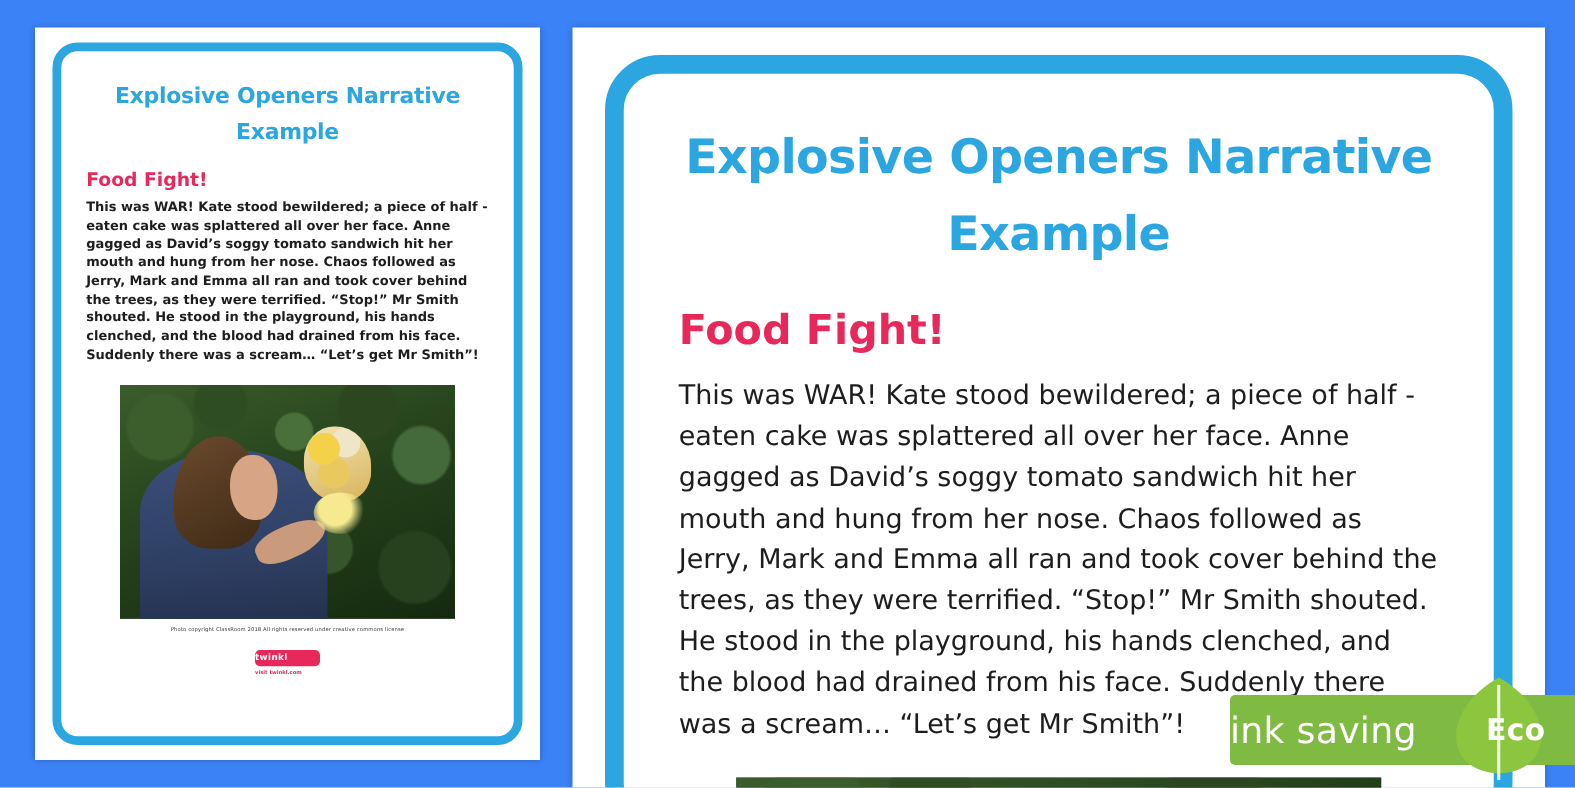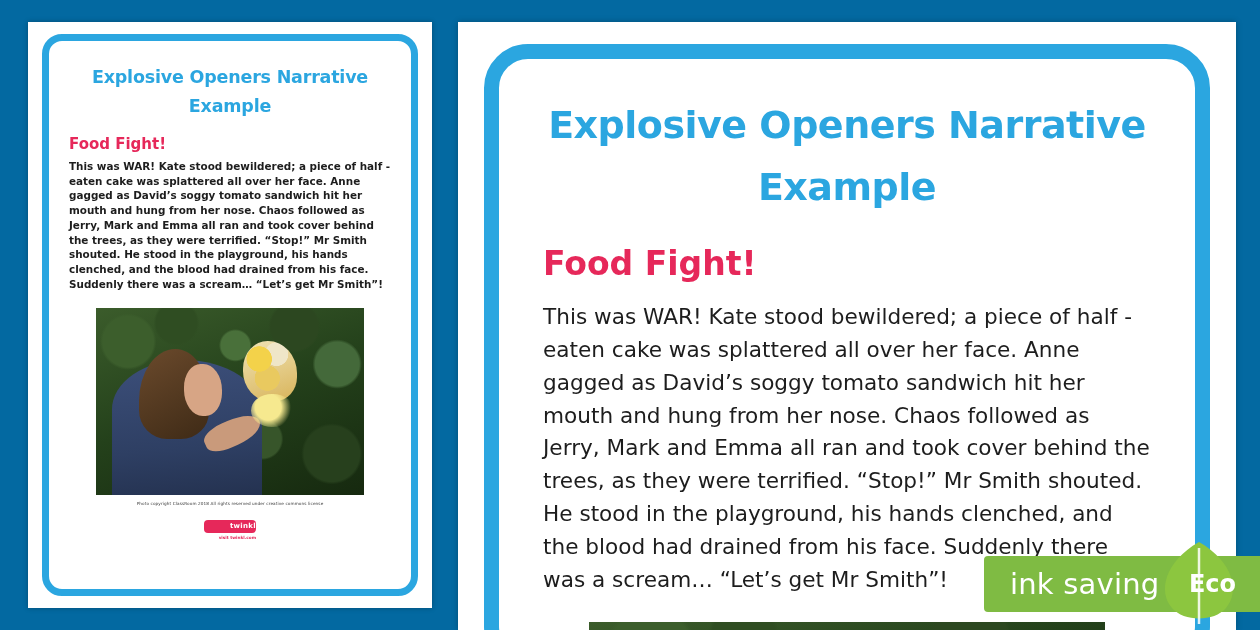--- a/index.html
+++ b/index.html
@@ -10,21 +10,21 @@
   body {
     width: 1260px;
     height: 630px;
     overflow: hidden;
     font-family: "DejaVu Sans", sans-serif;
   }
   .stage {
     position: relative;
     width: 1260px;
     height: 630px;
-    background: #0369a1;
+    background: #3b82f6;
   }
 
   
   .thumb {
     position: absolute;
     left: 28px;
     top: 22px;
     width: 404px;
     height: 586px;
     background: #ffffff;
@@ -78,21 +78,21 @@
   .thumb-credit {
     text-align: center;
     font-size: 4.2px;
     color: #3a3a3a;
     margin-top: 6px;
     letter-spacing: 0.1px;
   }
   .thumb-logo {
     margin: 14px auto 0 auto;
     width: 52px;
-    text-align: right;
+    text-align: left;
   }
   .logo-pill {
     background: #e6285a;
     color: #ffffff;
     border-radius: 4px;
     font-size: 7px;
     font-weight: bold;
     padding: 2.5px 0 3px 0;
     letter-spacing: 0.3px;
   }
@@ -248,21 +248,20 @@
   .eco-bar {
     position: absolute;
     left: 20px;
     bottom: 18px;
     width: 276px;
     height: 56px;
     background: #7fbb43;
     border-radius: 4px 0 0 4px;
     display: flex;
     align-items: center;
-    padding-left: 26px;
     box-sizing: border-box;
   }
   .eco-text {
     color: #ffffff;
     font-family: "DejaVu Sans", sans-serif;
     font-size: 29px;
     letter-spacing: 0.2px;
   }
   .eco-leaf {
     position: absolute;

